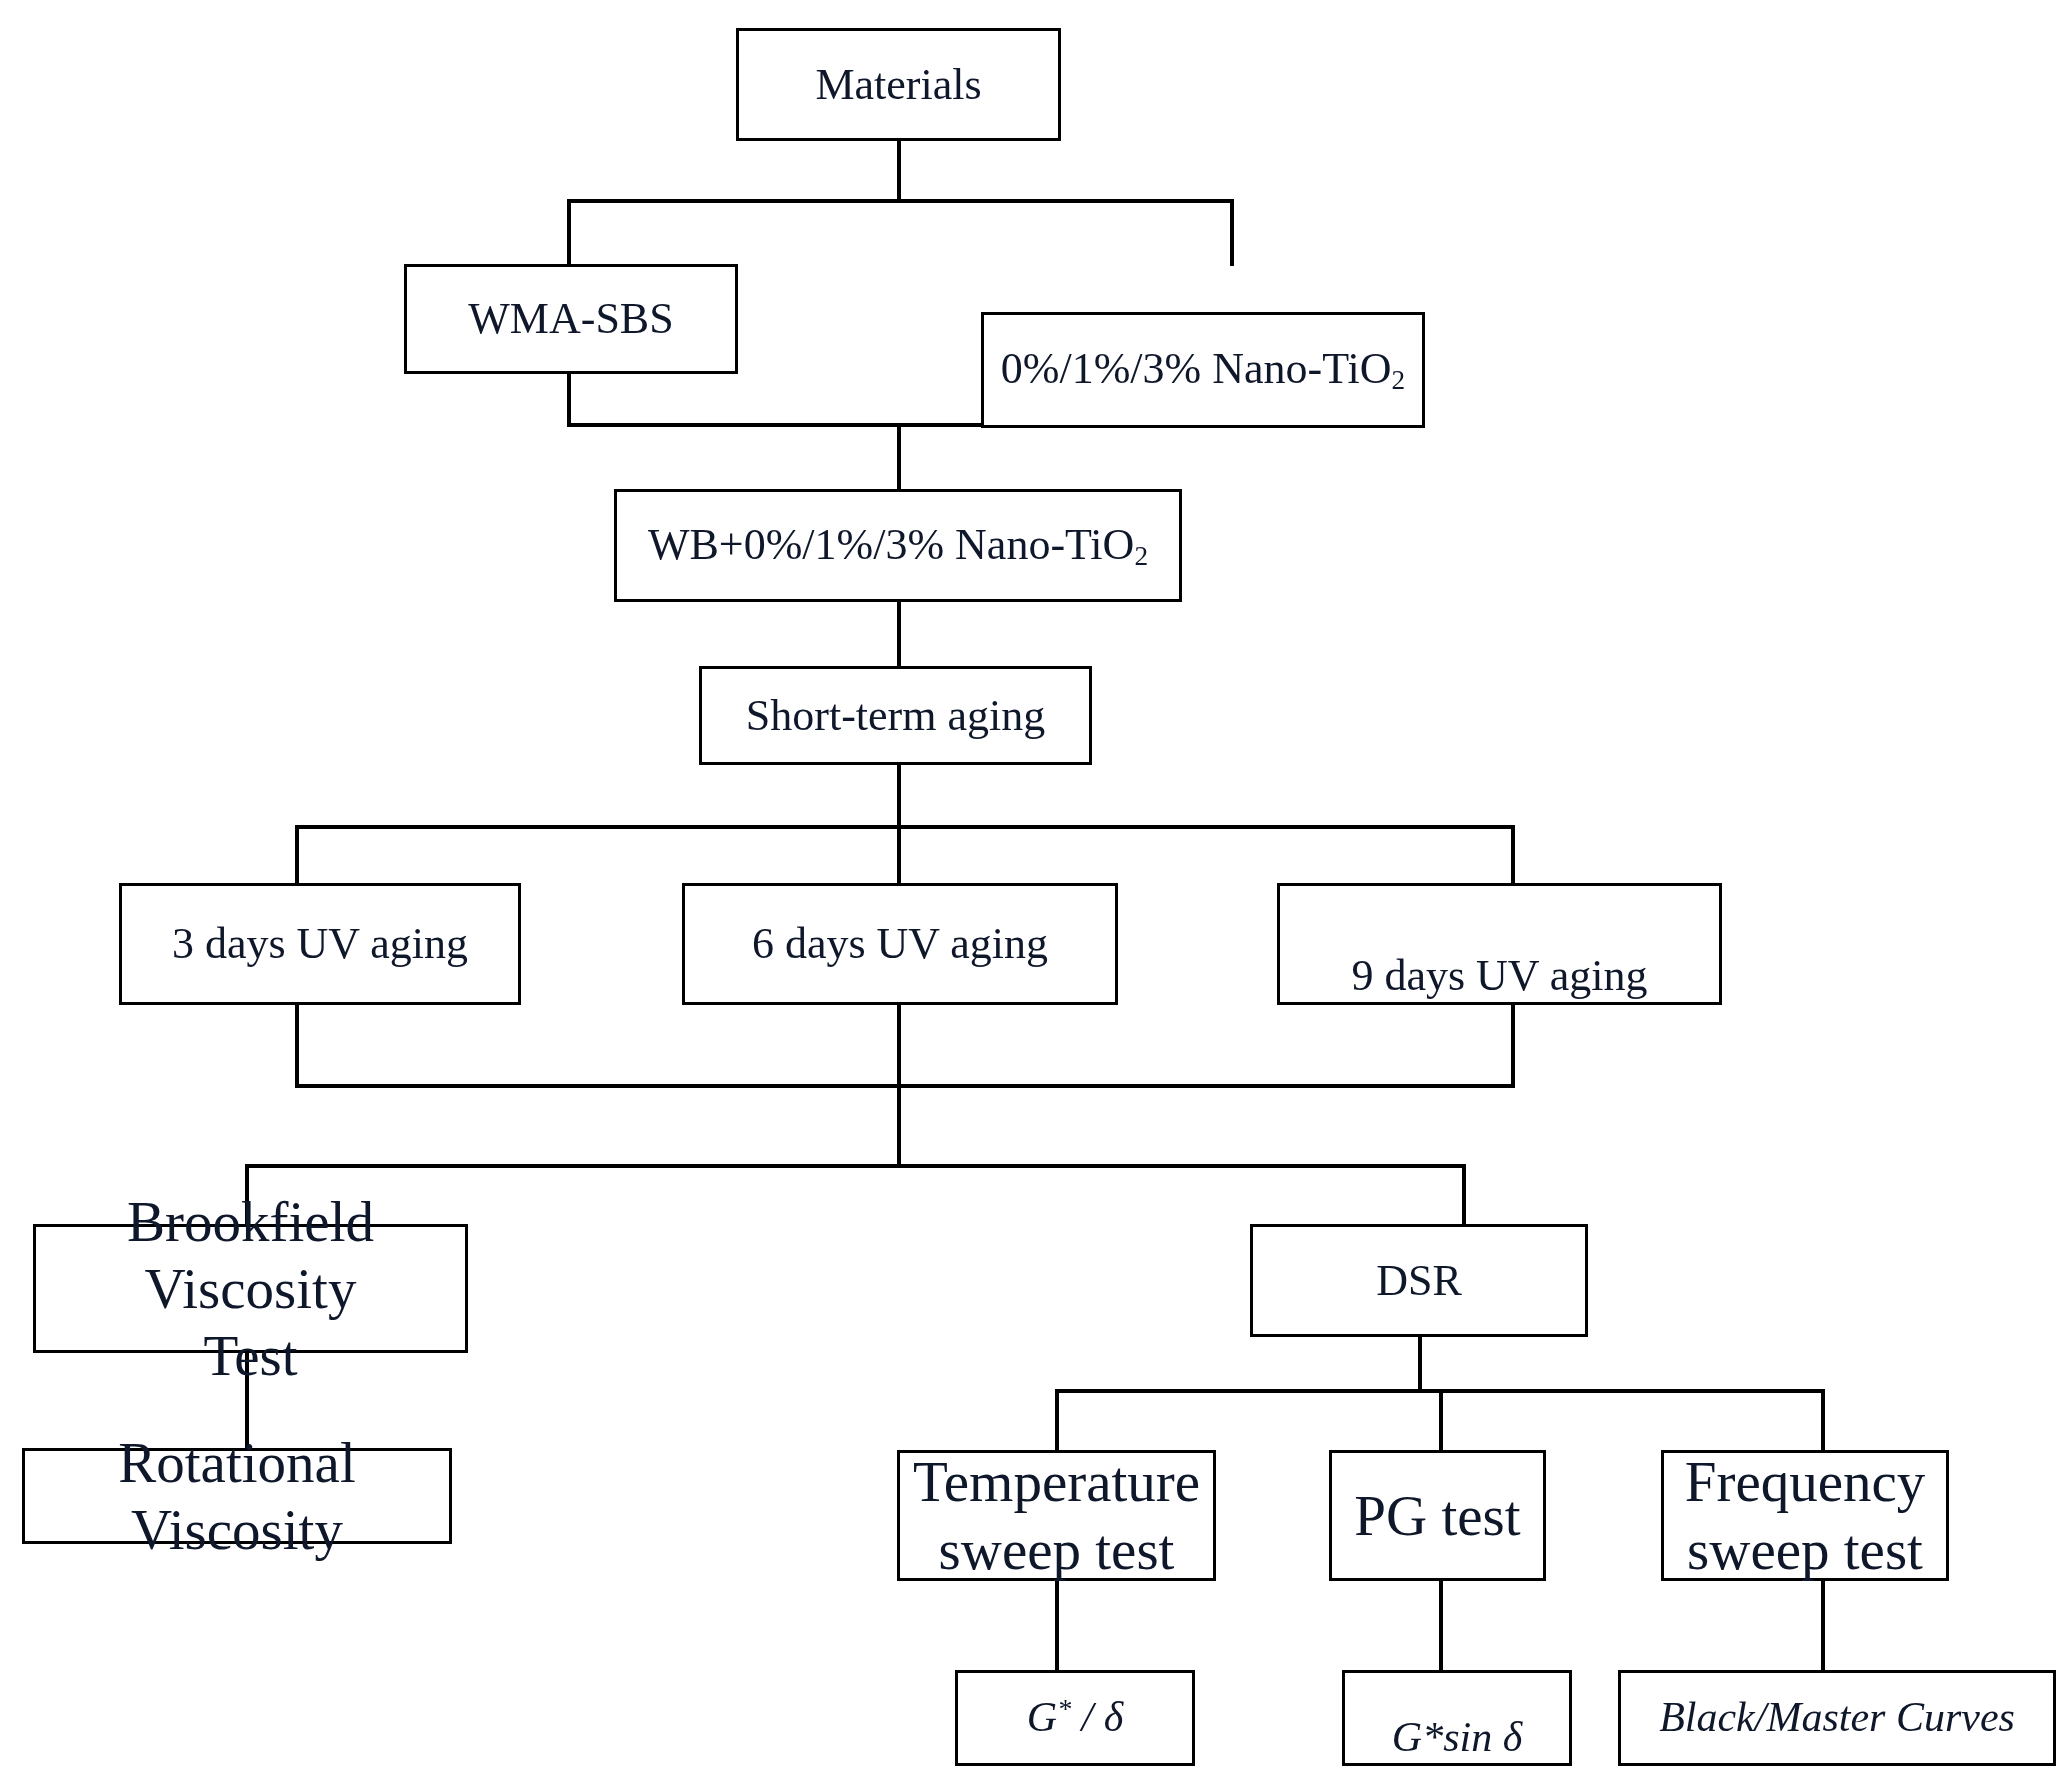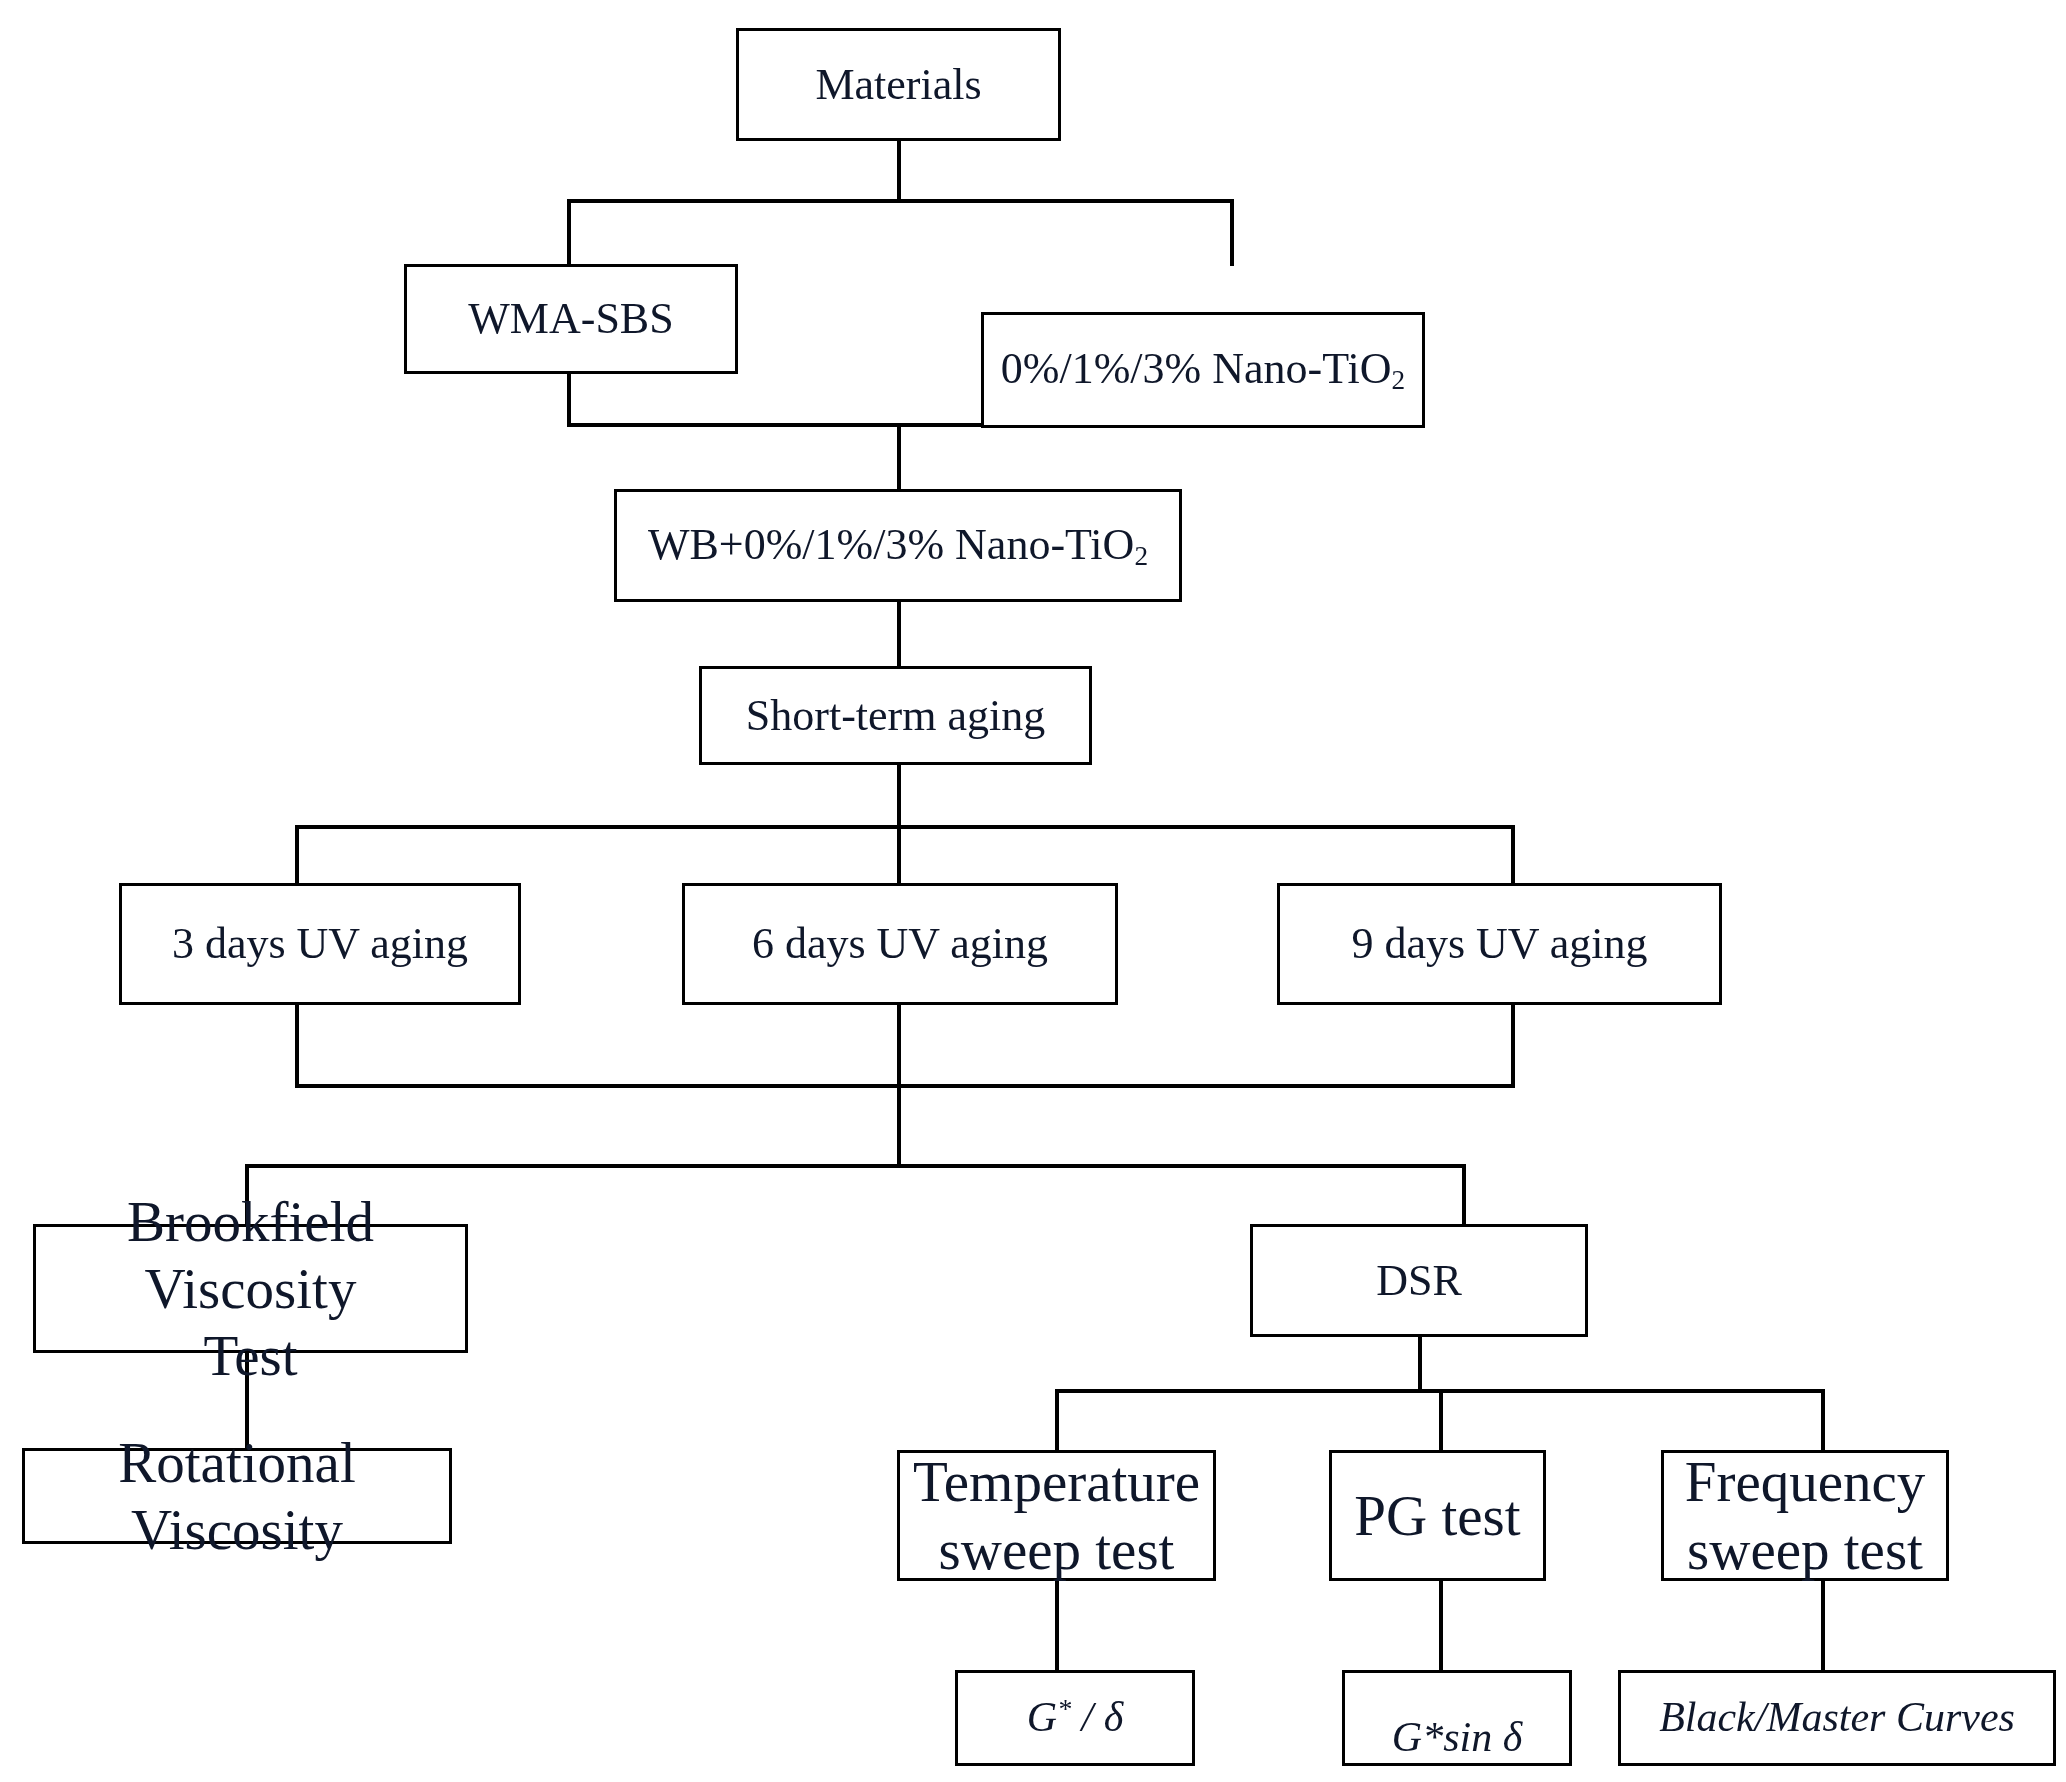--- a/index.html
+++ b/index.html
@@ -120,21 +120,21 @@
   </div>
 
   <div class="node fs-big" style="left:119px; top:883px; width:402px; height:122px;">
     <span class="label">3 days UV aging</span>
   </div>
 
   <div class="node fs-big" style="left:682px; top:883px; width:436px; height:122px;">
     <span class="label">6 days UV aging</span>
   </div>
 
-  <div class="node fs-big" style="left:1277px; top:883px; width:445px; height:122px;">
+  <div class="node fs-big" style="left:1277px; top:883px; width:445px; height:122px;align-items:flex-end;">
     <span class="label">9 days UV aging</span>
   </div>
 
   <div class="node fs-mid" style="left:33px; top:1224px; width:435px; height:129px;">
     <span class="label">
       <span>Brookfield Viscosity</span><br>
       <span>Test</span>
     </span>
   </div>
 

